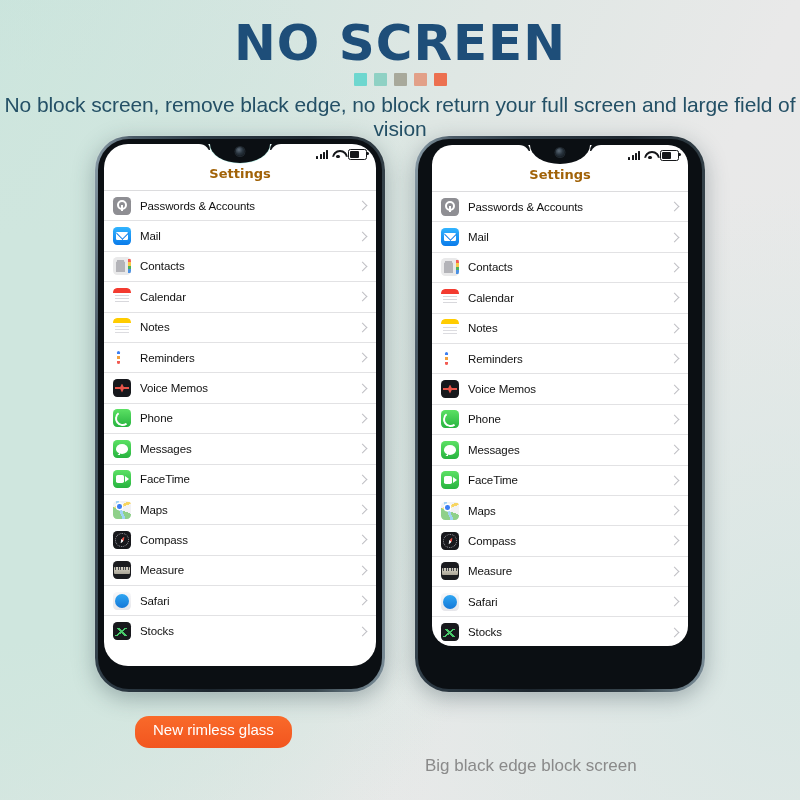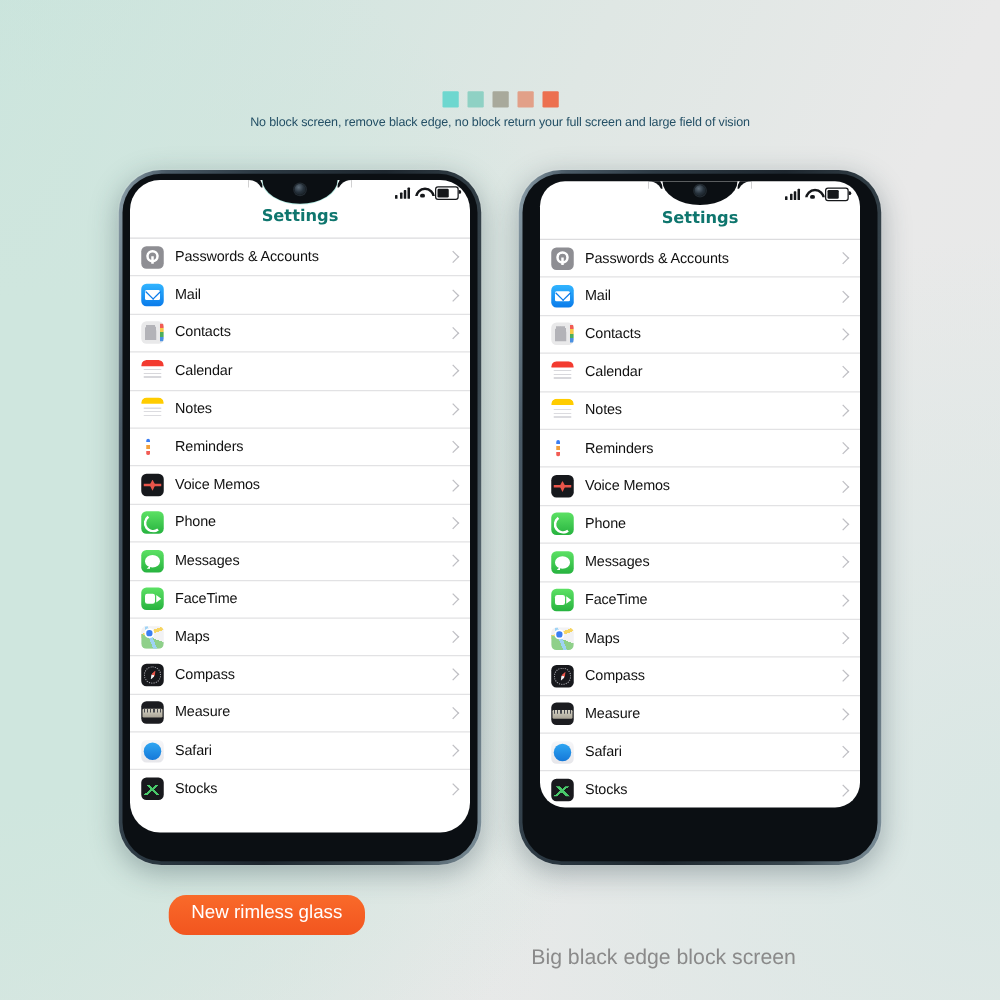--- a/index.html
+++ b/index.html
@@ -23,21 +23,21 @@
     color:#1e4e79;
     font-family:"DejaVu Sans","Liberation Sans",sans-serif;
   }
   .dots{
     position:absolute;top:73px;left:0;right:0;
     display:flex;justify-content:center;gap:7px;
   }
   .dots span{width:13px;height:13px;display:block;border-radius:1px;}
   .subtitle{
     position:absolute;top:93px;left:0;right:0;text-align:center;
-    font-size:10px;color:#245066;letter-spacing:-0.1px;
+    font-size:21px;color:#245066;letter-spacing:-0.1px;
   }
 
   
   .phone{
     position:absolute;top:136px;
     width:290px;height:556px;
   }
   .phone.left{left:95px;}
   .phone.right{left:415px;}
 
@@ -96,21 +96,21 @@
   }
   .wifi:after{
     content:"";position:absolute;left:4.3px;top:5.6px;width:3.4px;height:3.4px;
     background:#15171a;border-radius:50%;
   }
   .batt{width:17px;height:9px;border:1.3px solid #15171a;border-radius:2.4px;position:relative;}
   .batt:before{content:"";position:absolute;left:1px;top:1px;bottom:1px;width:9px;background:#15171a;border-radius:1px;}
   .batt:after{content:"";position:absolute;right:-3.2px;top:2.4px;width:1.8px;height:3.6px;background:#15171a;border-radius:0 1.5px 1.5px 0;}
 
   .page-title{
-    text-align:center;font-size:13px;font-weight:bold;color:#0f766e;
+    text-align:center;font-size:13px;font-weight:bold;color:#a16207;
     padding-top:22px;padding-bottom:9px;
     font-family:"DejaVu Sans","Liberation Sans",sans-serif;
   }
 
   .list{display:flex;flex-direction:column;}
   .row{
     display:flex;align-items:center;gap:9px;
     height:29.4px;padding-left:9px;padding-right:8px;
     border-top:1px solid #e2e2e4;position:relative;
   }
@@ -262,20 +262,21 @@
     position:absolute;top:756px;font-size:17px;white-space:nowrap;
   }
   .caption.new{left:72px;color:#f2601f;}
   .caption.old{left:425px;color:#8a8a8a;text-align:center;}
 </style>
 </head>
 <body>
 
 <div class="stage">
 
+  <div class="headline">NO SCREEN</div>
 
   <div class="dots">
     <span style="background: rgb(110, 215, 207);"></span>
     <span style="background: rgb(143, 209, 196);"></span>
     <span style="background: rgb(168, 169, 155);"></span>
     <span style="background: rgb(226, 160, 136);"></span>
     <span style="background: rgb(236, 112, 80);"></span>
   </div>
 
   <div class="subtitle">No block screen, remove black edge, no block return your full screen and large field of vision</div>

